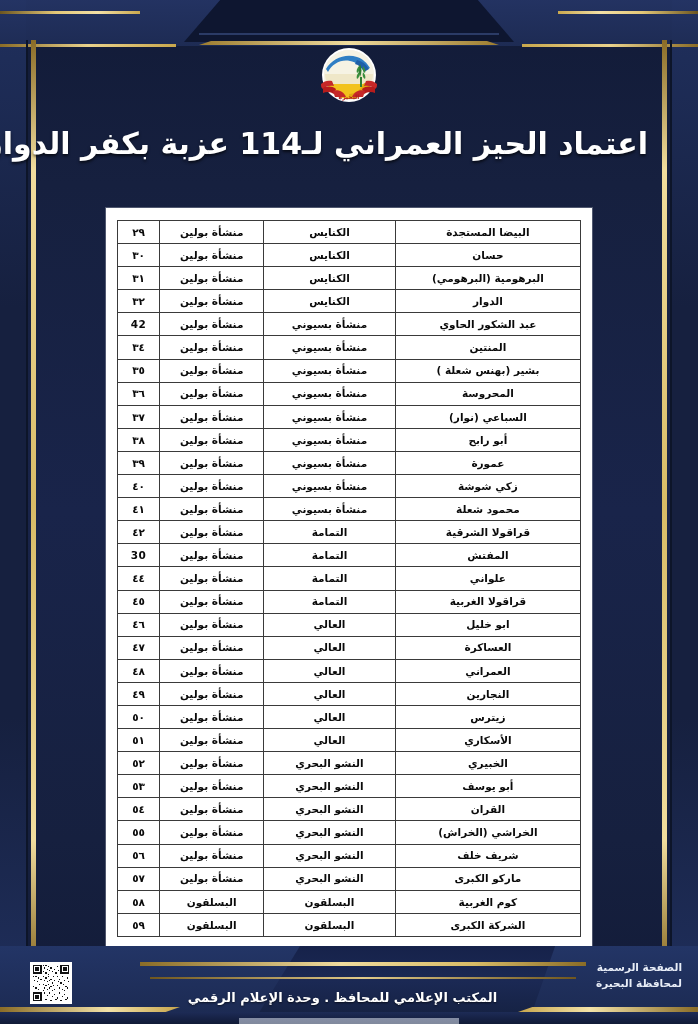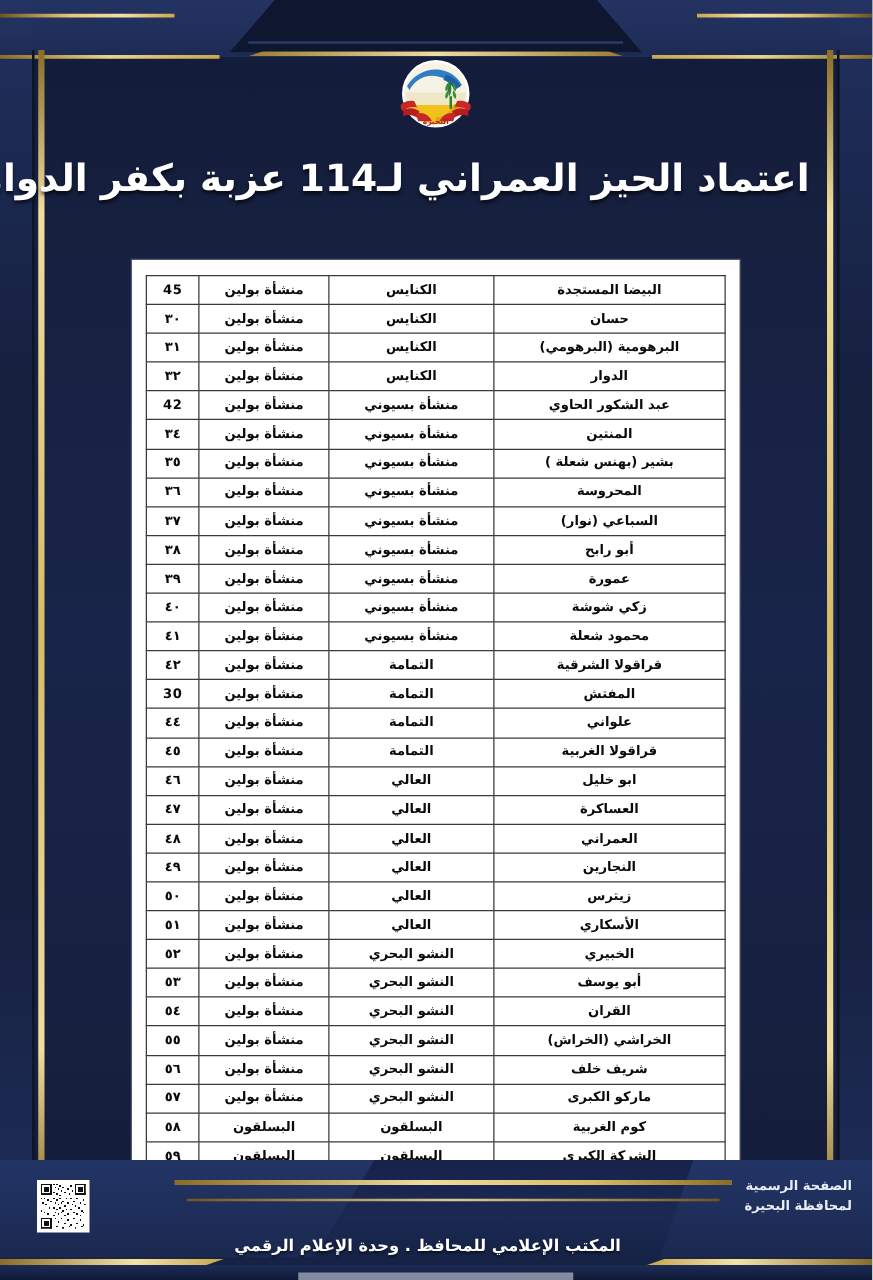--- a/index.html
+++ b/index.html
@@ -142,21 +142,21 @@
     overflow:hidden;
   }
   td.c-name { width:180px; }
   td.c-unit { width:128px; }
   td.c-markaz { width:101px; }
   td.c-no  { width:41px; font-size:11px; letter-spacing:.5px; }
 
   
   .footer {
     position:absolute; left:0; right:0; bottom:0;
-    height:96px;
+    height:78px;
   }
   .f-bg {
     position:absolute; inset:0;
     background:linear-gradient(180deg,#16224a 0%, #1b2954 45%, #14203f 100%);
   }
   .f-left-slab {
     position:absolute; left:0; top:0; width:300px; height:78px;
     background:linear-gradient(180deg,#233566,#1b2950);
     clip-path:polygon(0 0, 100% 0, 84% 100%, 0 100%);
   }
@@ -265,21 +265,21 @@
     <span class="ln">اعتماد الحيز العمراني لـ114 عزبة بكفر الدوار</span>
   </div>
 
   <div class="panel">
     <table class="grid">
       <tbody id="tbody">
           <tr>
             <td class="c-name">البيضا المستجدة</td>
             <td class="c-unit">الكنايس</td>
             <td class="c-markaz">منشأة بولين</td>
-            <td class="c-no">45</td>
+            <td class="c-no">٢٩</td>
           </tr>
           <tr>
             <td class="c-name">حسان</td>
             <td class="c-unit">الكنايس</td>
             <td class="c-markaz">منشأة بولين</td>
             <td class="c-no">٣٠</td>
           </tr>
           <tr>
             <td class="c-name">البرهومية (البرهومي)</td>
             <td class="c-unit">الكنايس</td>

